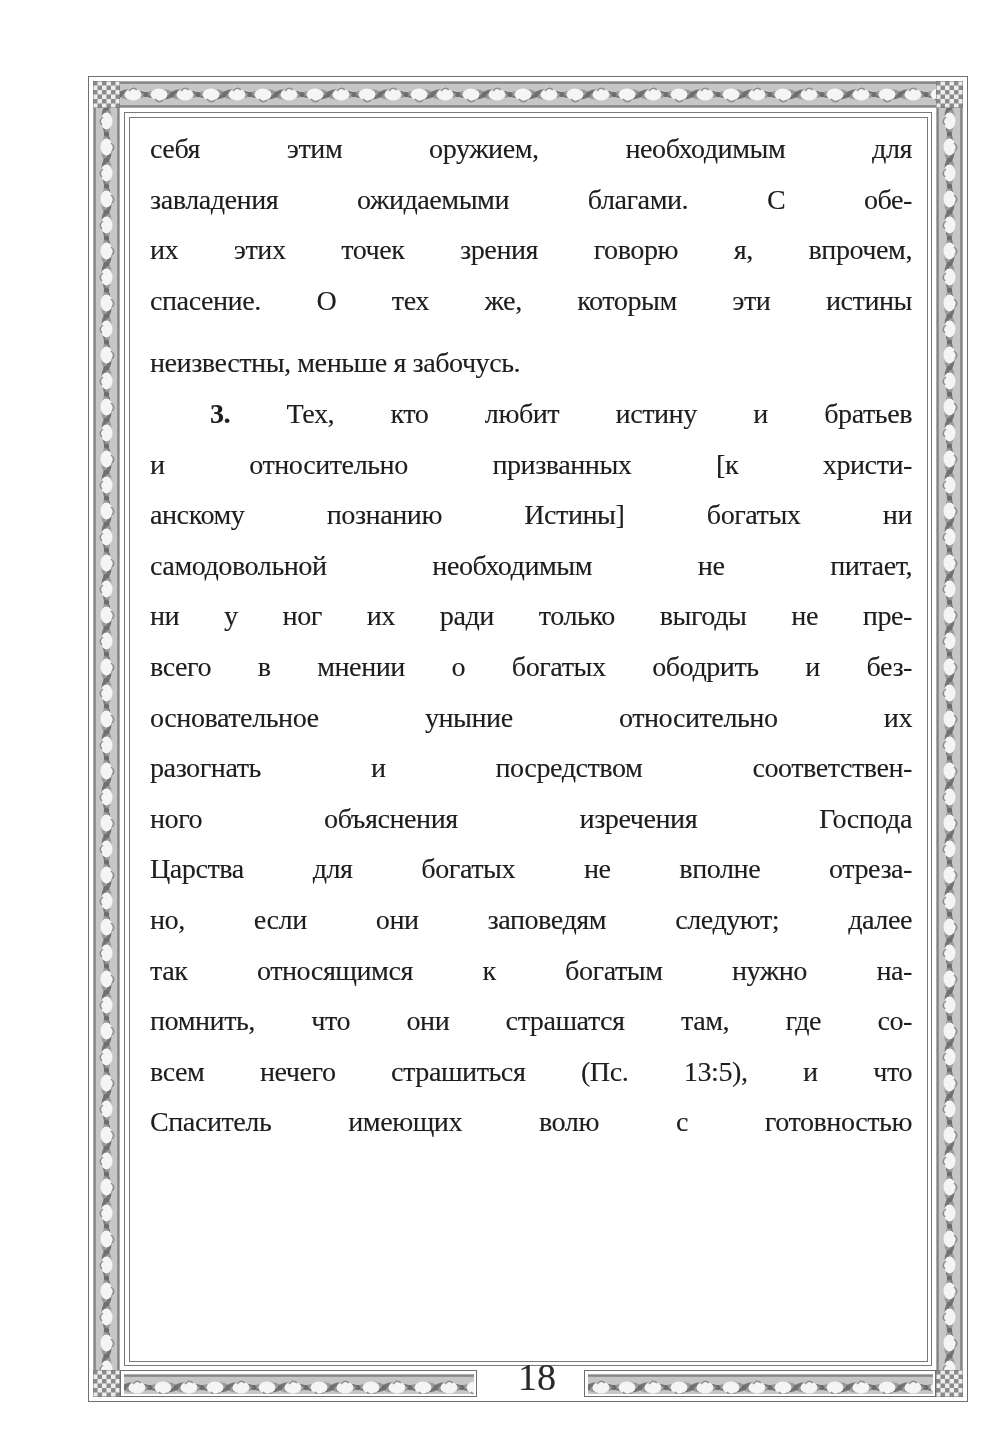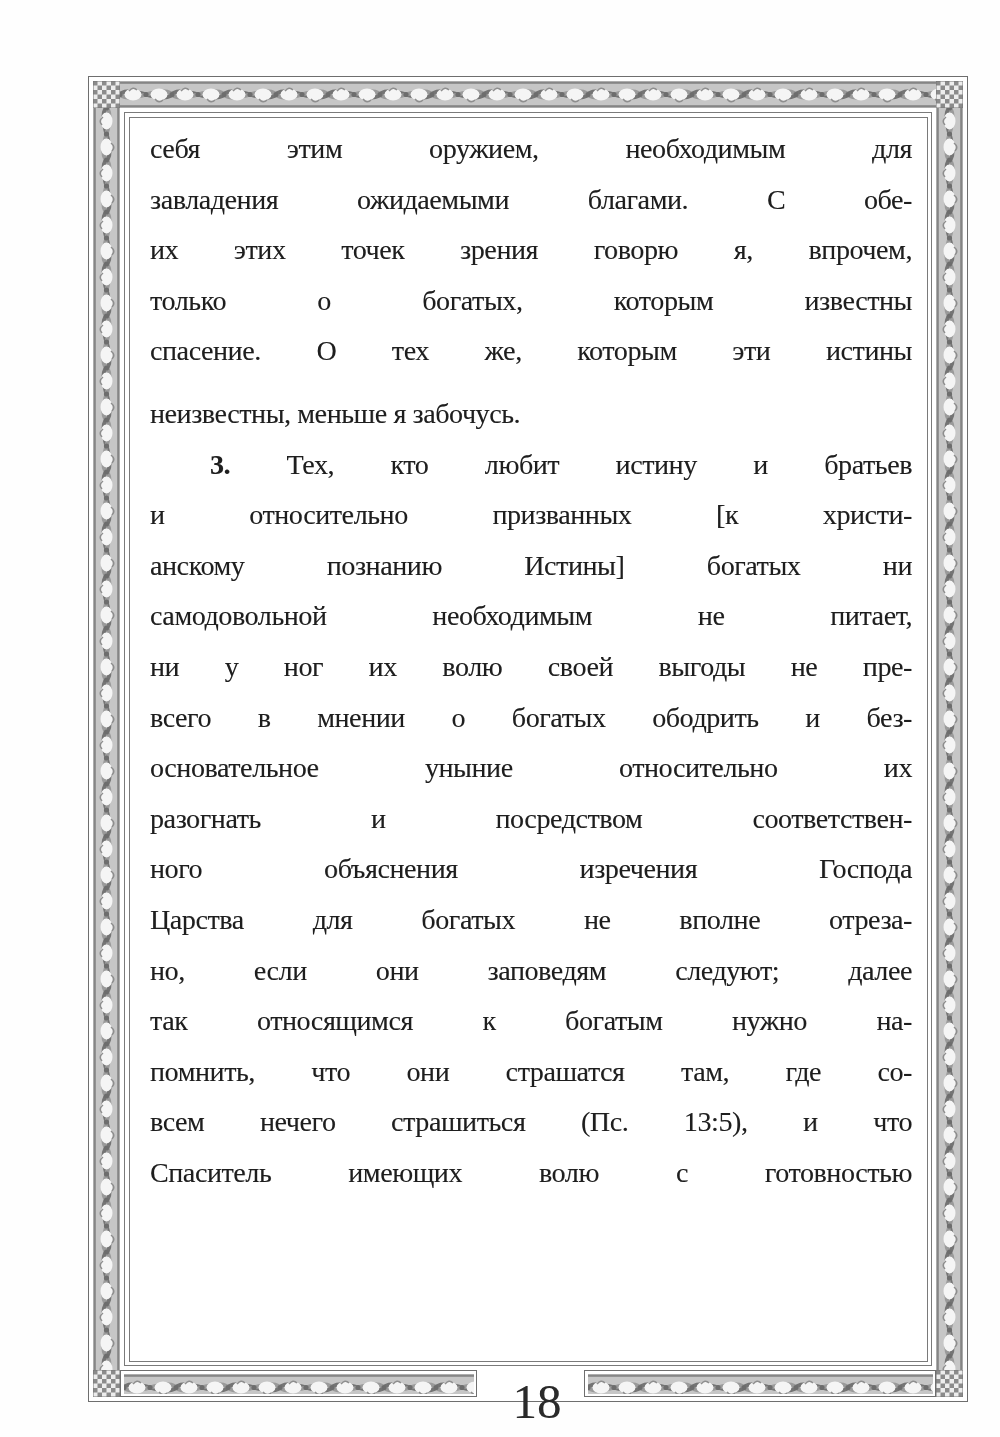--- a/index.html
+++ b/index.html
@@ -81,25 +81,24 @@
   }
   .line.short { text-align-last: left; margin-top: 12px; }
   .line.indent { text-indent: 60px; }
   .line b { font-weight: bold; }
   .page-num {
     position: absolute;
     left: 437px;
     top: 1352px;
     width: 200px;
     text-align: center;
-    font-size: 49px;
+    font-size: 38px;
     line-height: 50px;
     color: #2a2a2a;
     text-shadow: 0.3px 0.3px 0.4px rgba(25,25,25,0.3);
-    margin-top: 25px;
   }
   .defs-holder { position: absolute; width: 0; height: 0; overflow: hidden; }
 </style>
 </head>
 <body>
 
 <div class="page">
 
   <svg class="defs-holder" aria-hidden="true">
     <defs>
@@ -190,28 +189,27 @@
     </span>
 
     <div class="inner-a"></div>
     <div class="inner-b"></div>
   </div>
 
   <div class="text-block">
       <div class="line">себя этим оружием, необходимым для</div>
       <div class="line">завладения ожидаемыми благами. С обе-</div>
       <div class="line">их этих точек зрения говорю я, впрочем,</div>
-      <div class="line">только о богатых, которым известны</div>
       <div class="line">спасение. О тех же, которым эти истины</div>
       <div class="line short">неизвестны, меньше я забочусь.</div>
       <div class="line indent"><b>3.</b> Тех, кто любит истину и братьев</div>
       <div class="line">и относительно призванных [к христи-</div>
       <div class="line">анскому познанию Истины] богатых ни</div>
       <div class="line">самодовольной необходимым не питает,</div>
-      <div class="line">ни у ног их волю своей выгоды не пре-</div>
+      <div class="line">ни у ног их ради только выгоды не пре-</div>
       <div class="line">всего в мнении о богатых ободрить и без-</div>
       <div class="line">основательное уныние относительно их</div>
       <div class="line">разогнать и посредством соответствен-</div>
       <div class="line">ного объяснения изречения Господа</div>
       <div class="line">Царства для богатых не вполне отреза-</div>
       <div class="line">но, если они заповедям следуют; далее</div>
       <div class="line">так относящимся к богатым нужно на-</div>
       <div class="line">помнить, что они страшатся там, где со-</div>
       <div class="line">всем нечего страшиться (Пс. 13:5), и что</div>
       <div class="line">Спаситель имеющих волю с готовностью</div>

